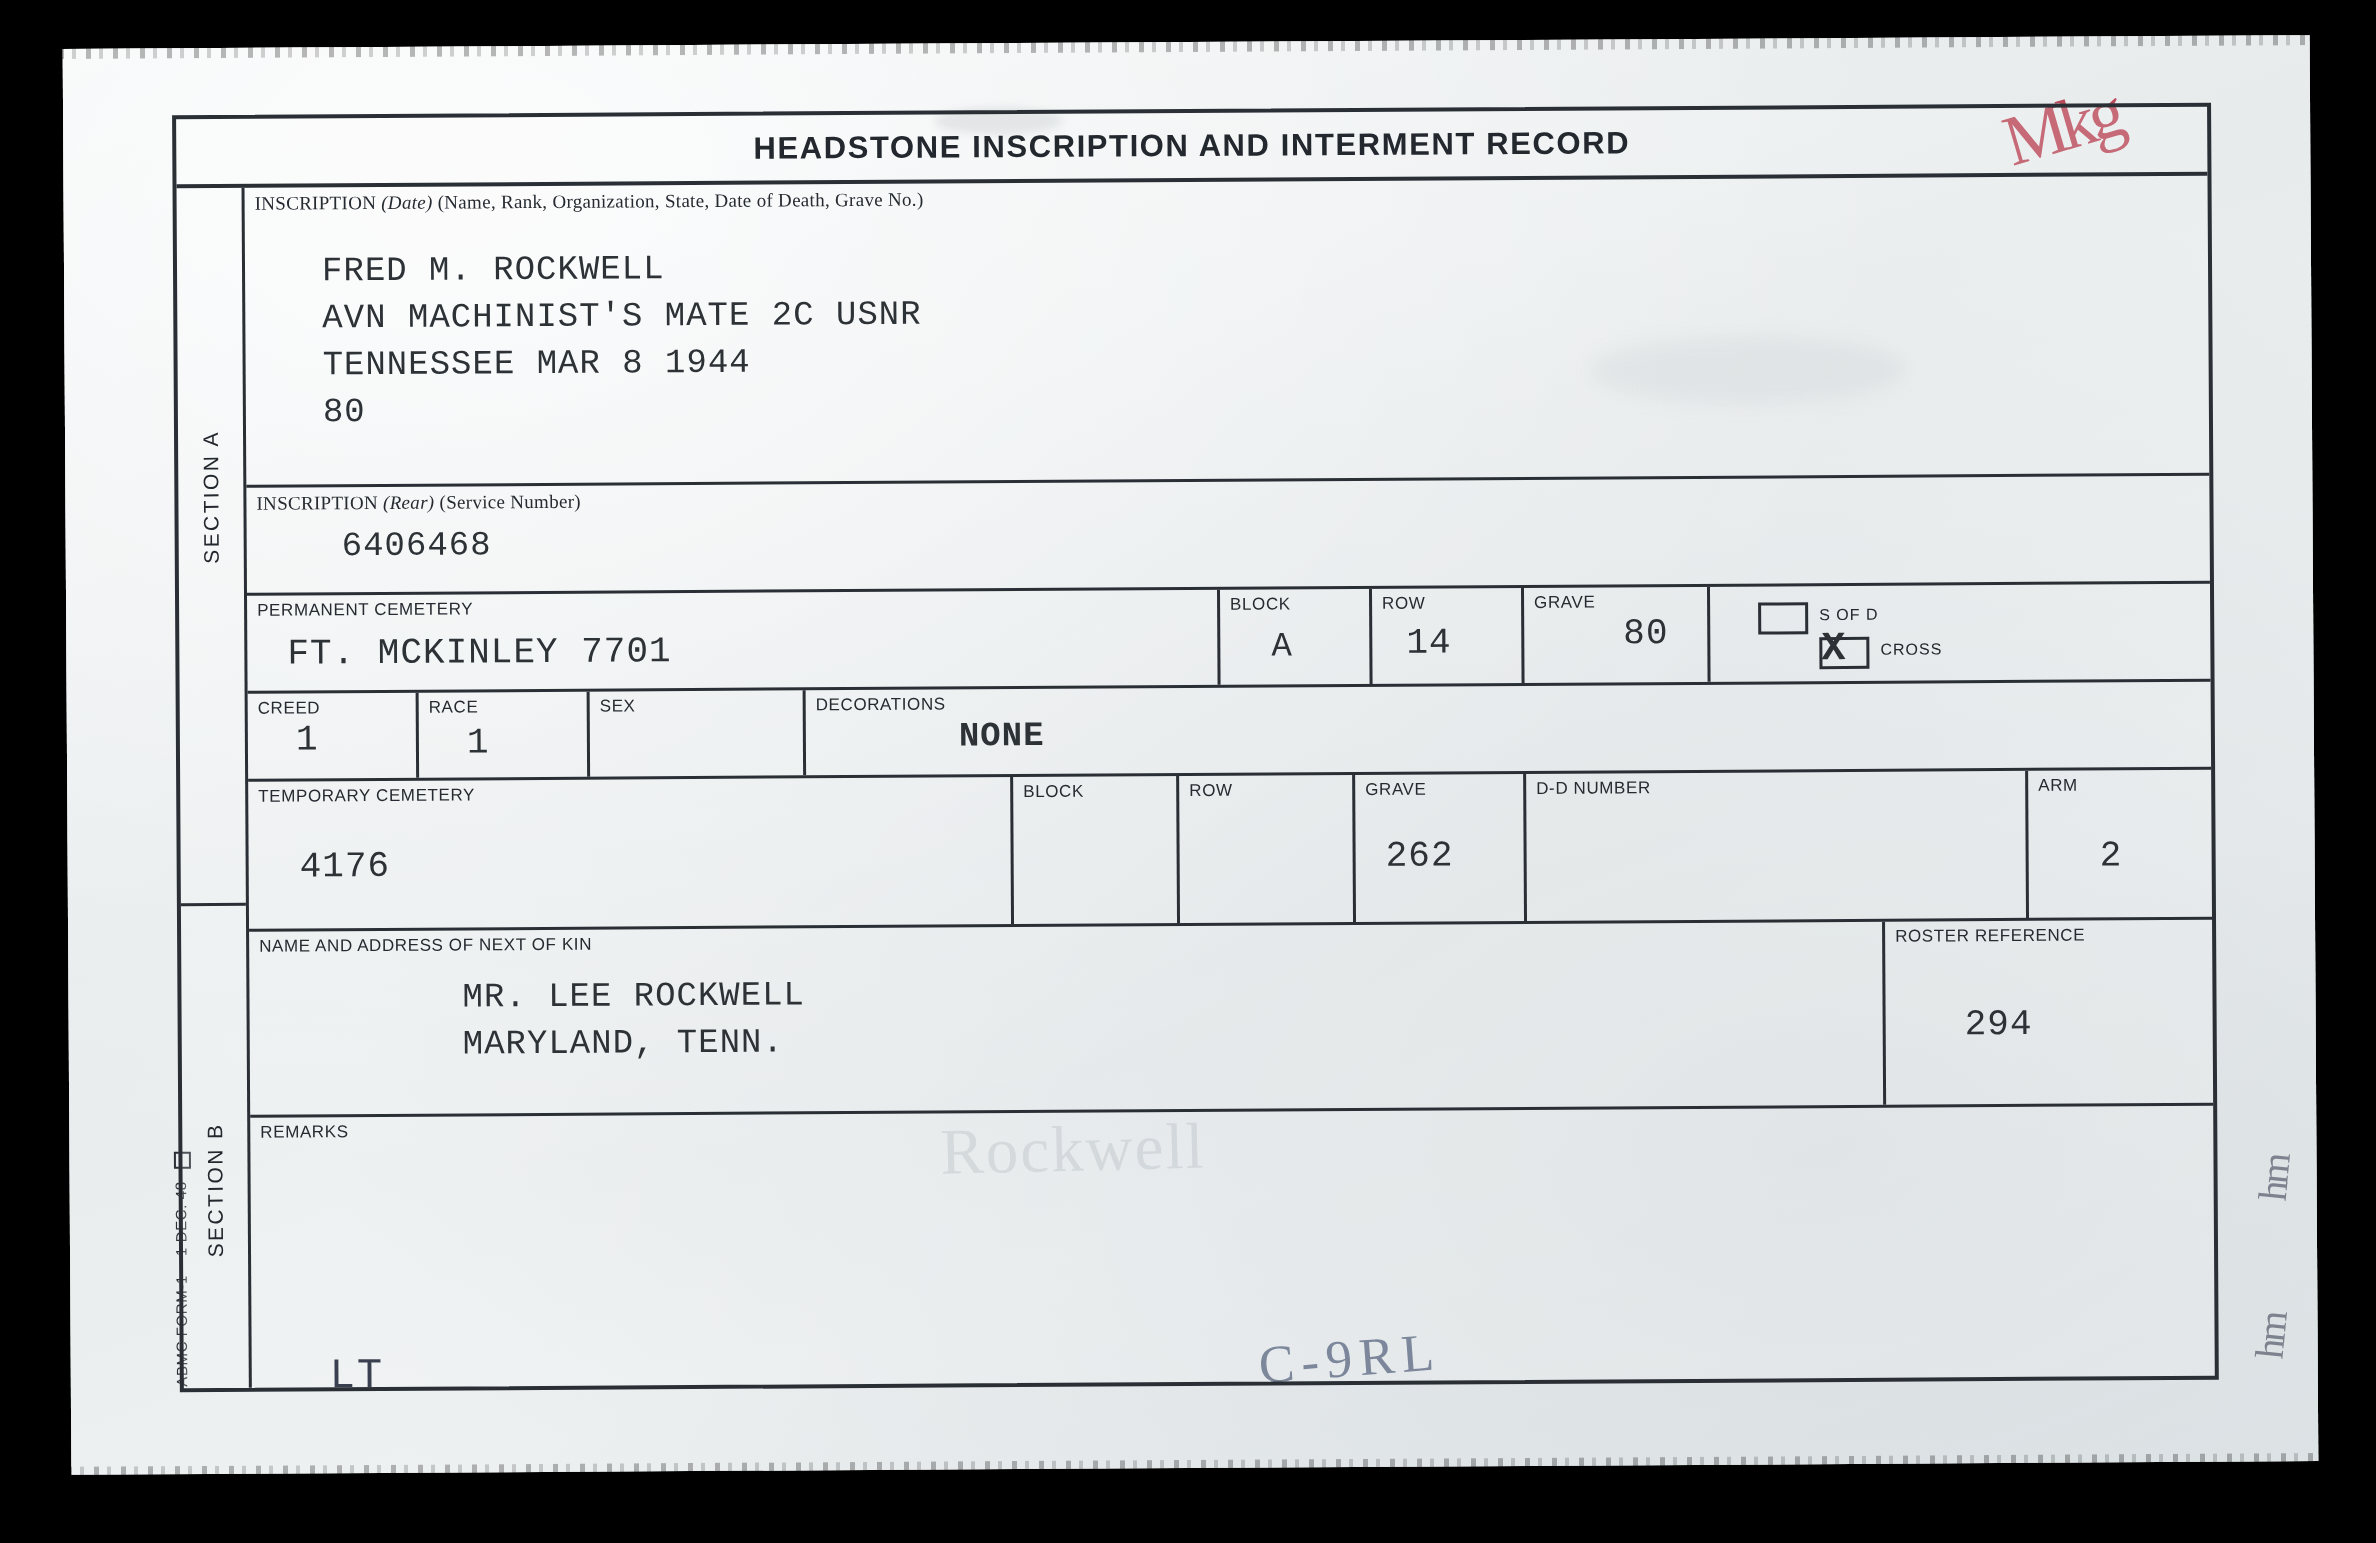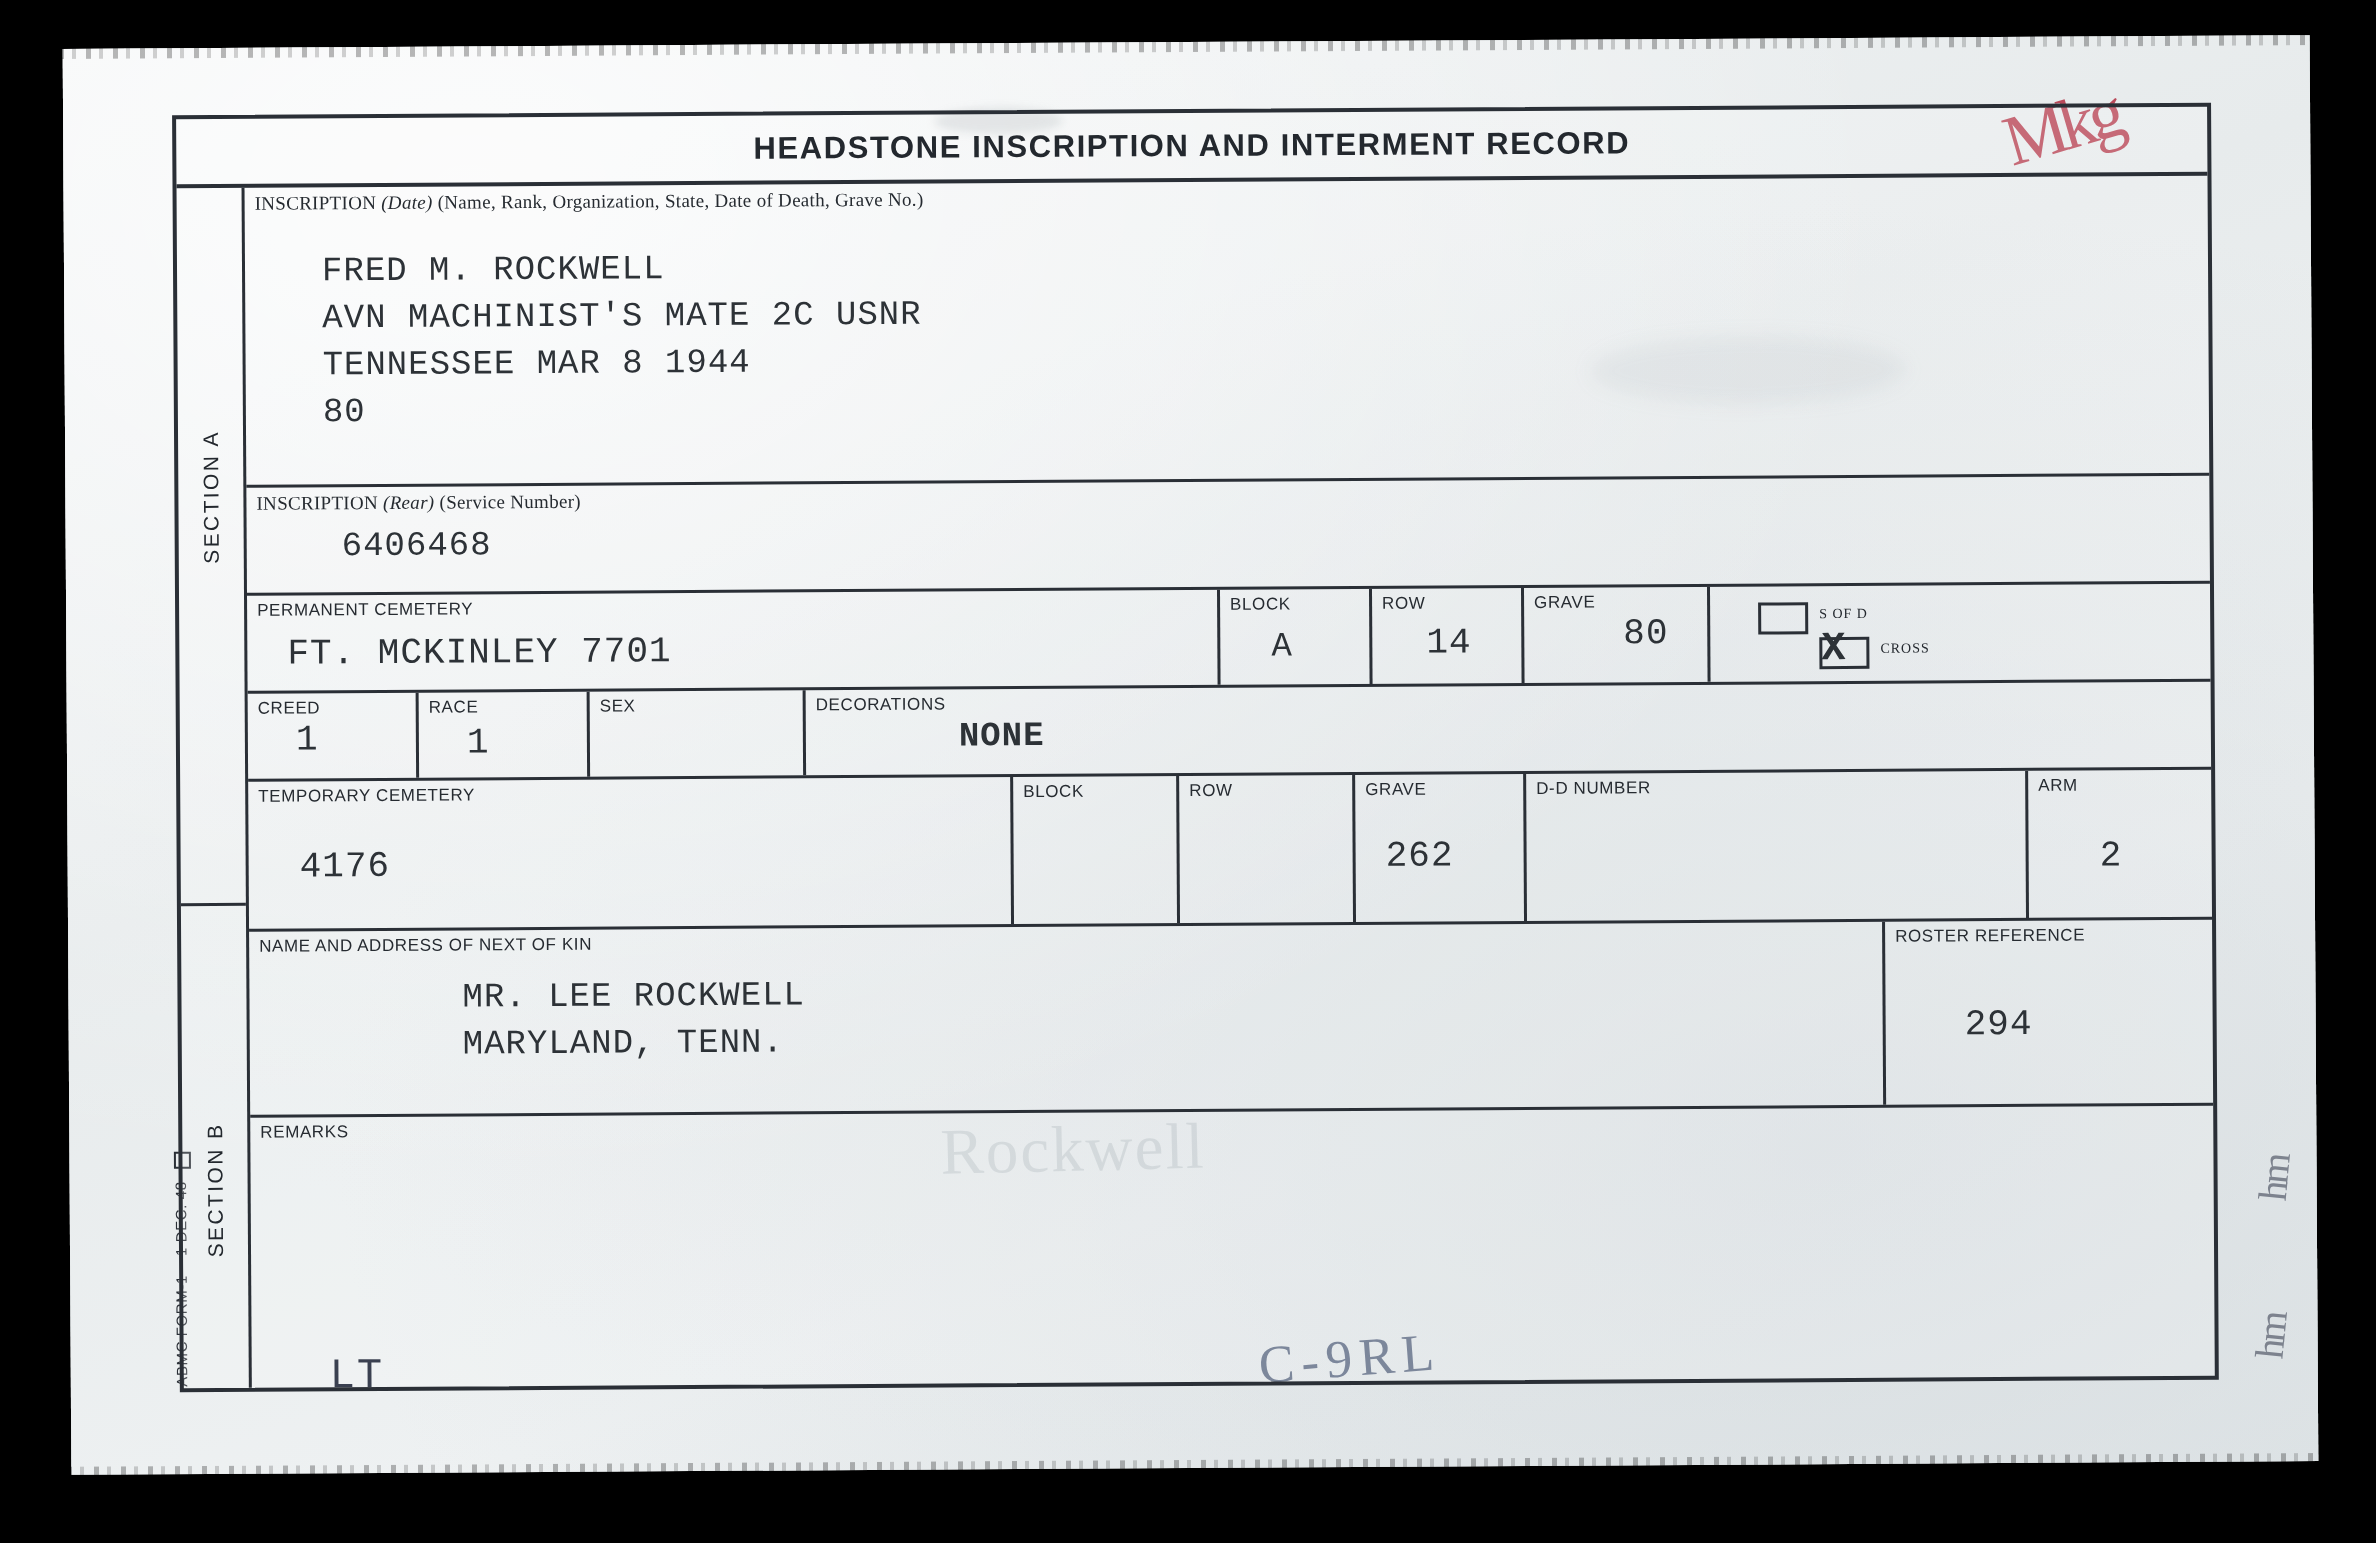--- a/index.html
+++ b/index.html
@@ -164,37 +164,37 @@
     border-top: 3px solid #2a2f36;
   }
   #perm-cem { flex: 0 0 970px; position: relative; }
   #perm-cem .hand { position: absolute; left: 40px; top: 34px; }
   #perm-block { flex: 0 0 149px; position: relative; border-left: 3px solid #2a2f36; }
   #perm-row-col { flex: 0 0 149px; position: relative; border-left: 3px solid #2a2f36; }
   #perm-grave { flex: 0 0 183px; position: relative; border-left: 3px solid #2a2f36; }
   #perm-sod { flex: 1; position: relative; border-left: 3px solid #2a2f36; }
 
   #perm-block .hand { position: absolute; left: 51px; top: 34px; }
-  #perm-row-col .hand { position: absolute; left: 54px; top: 30px; }
+  #perm-row-col .hand { position: absolute; left: 34px; top: 30px; }
   #perm-grave .hand { position: absolute; left: 99px; top: 22px; }
 
   .chk-box {
     position: absolute;
     width: 44px;
     height: 26px;
     border: 3px solid #2a2f36;
   }
   #sod-box { left: 48px; top: 16px; }
   #cross-box { left: 109px; top: 51px; }
   .chk-label {
     position: absolute;
-    font-size: 14px;
+    font-size: 16px;
     letter-spacing: 1px;
     color: #23282e;
-    font-family: Liberation Serif, serif;
+    font-family: Liberation Sans, sans-serif;
   }
   #sod-label { left: 109px; top: 20px; }
   #cross-label { left: 170px; top: 55px; }
   #cross-x {
     position: absolute;
     left: 111px; top: 40px;
     font-size: 40px;
     font-family: "Liberation Mono", monospace;
     color: #2d3237;
     font-weight: bold;

